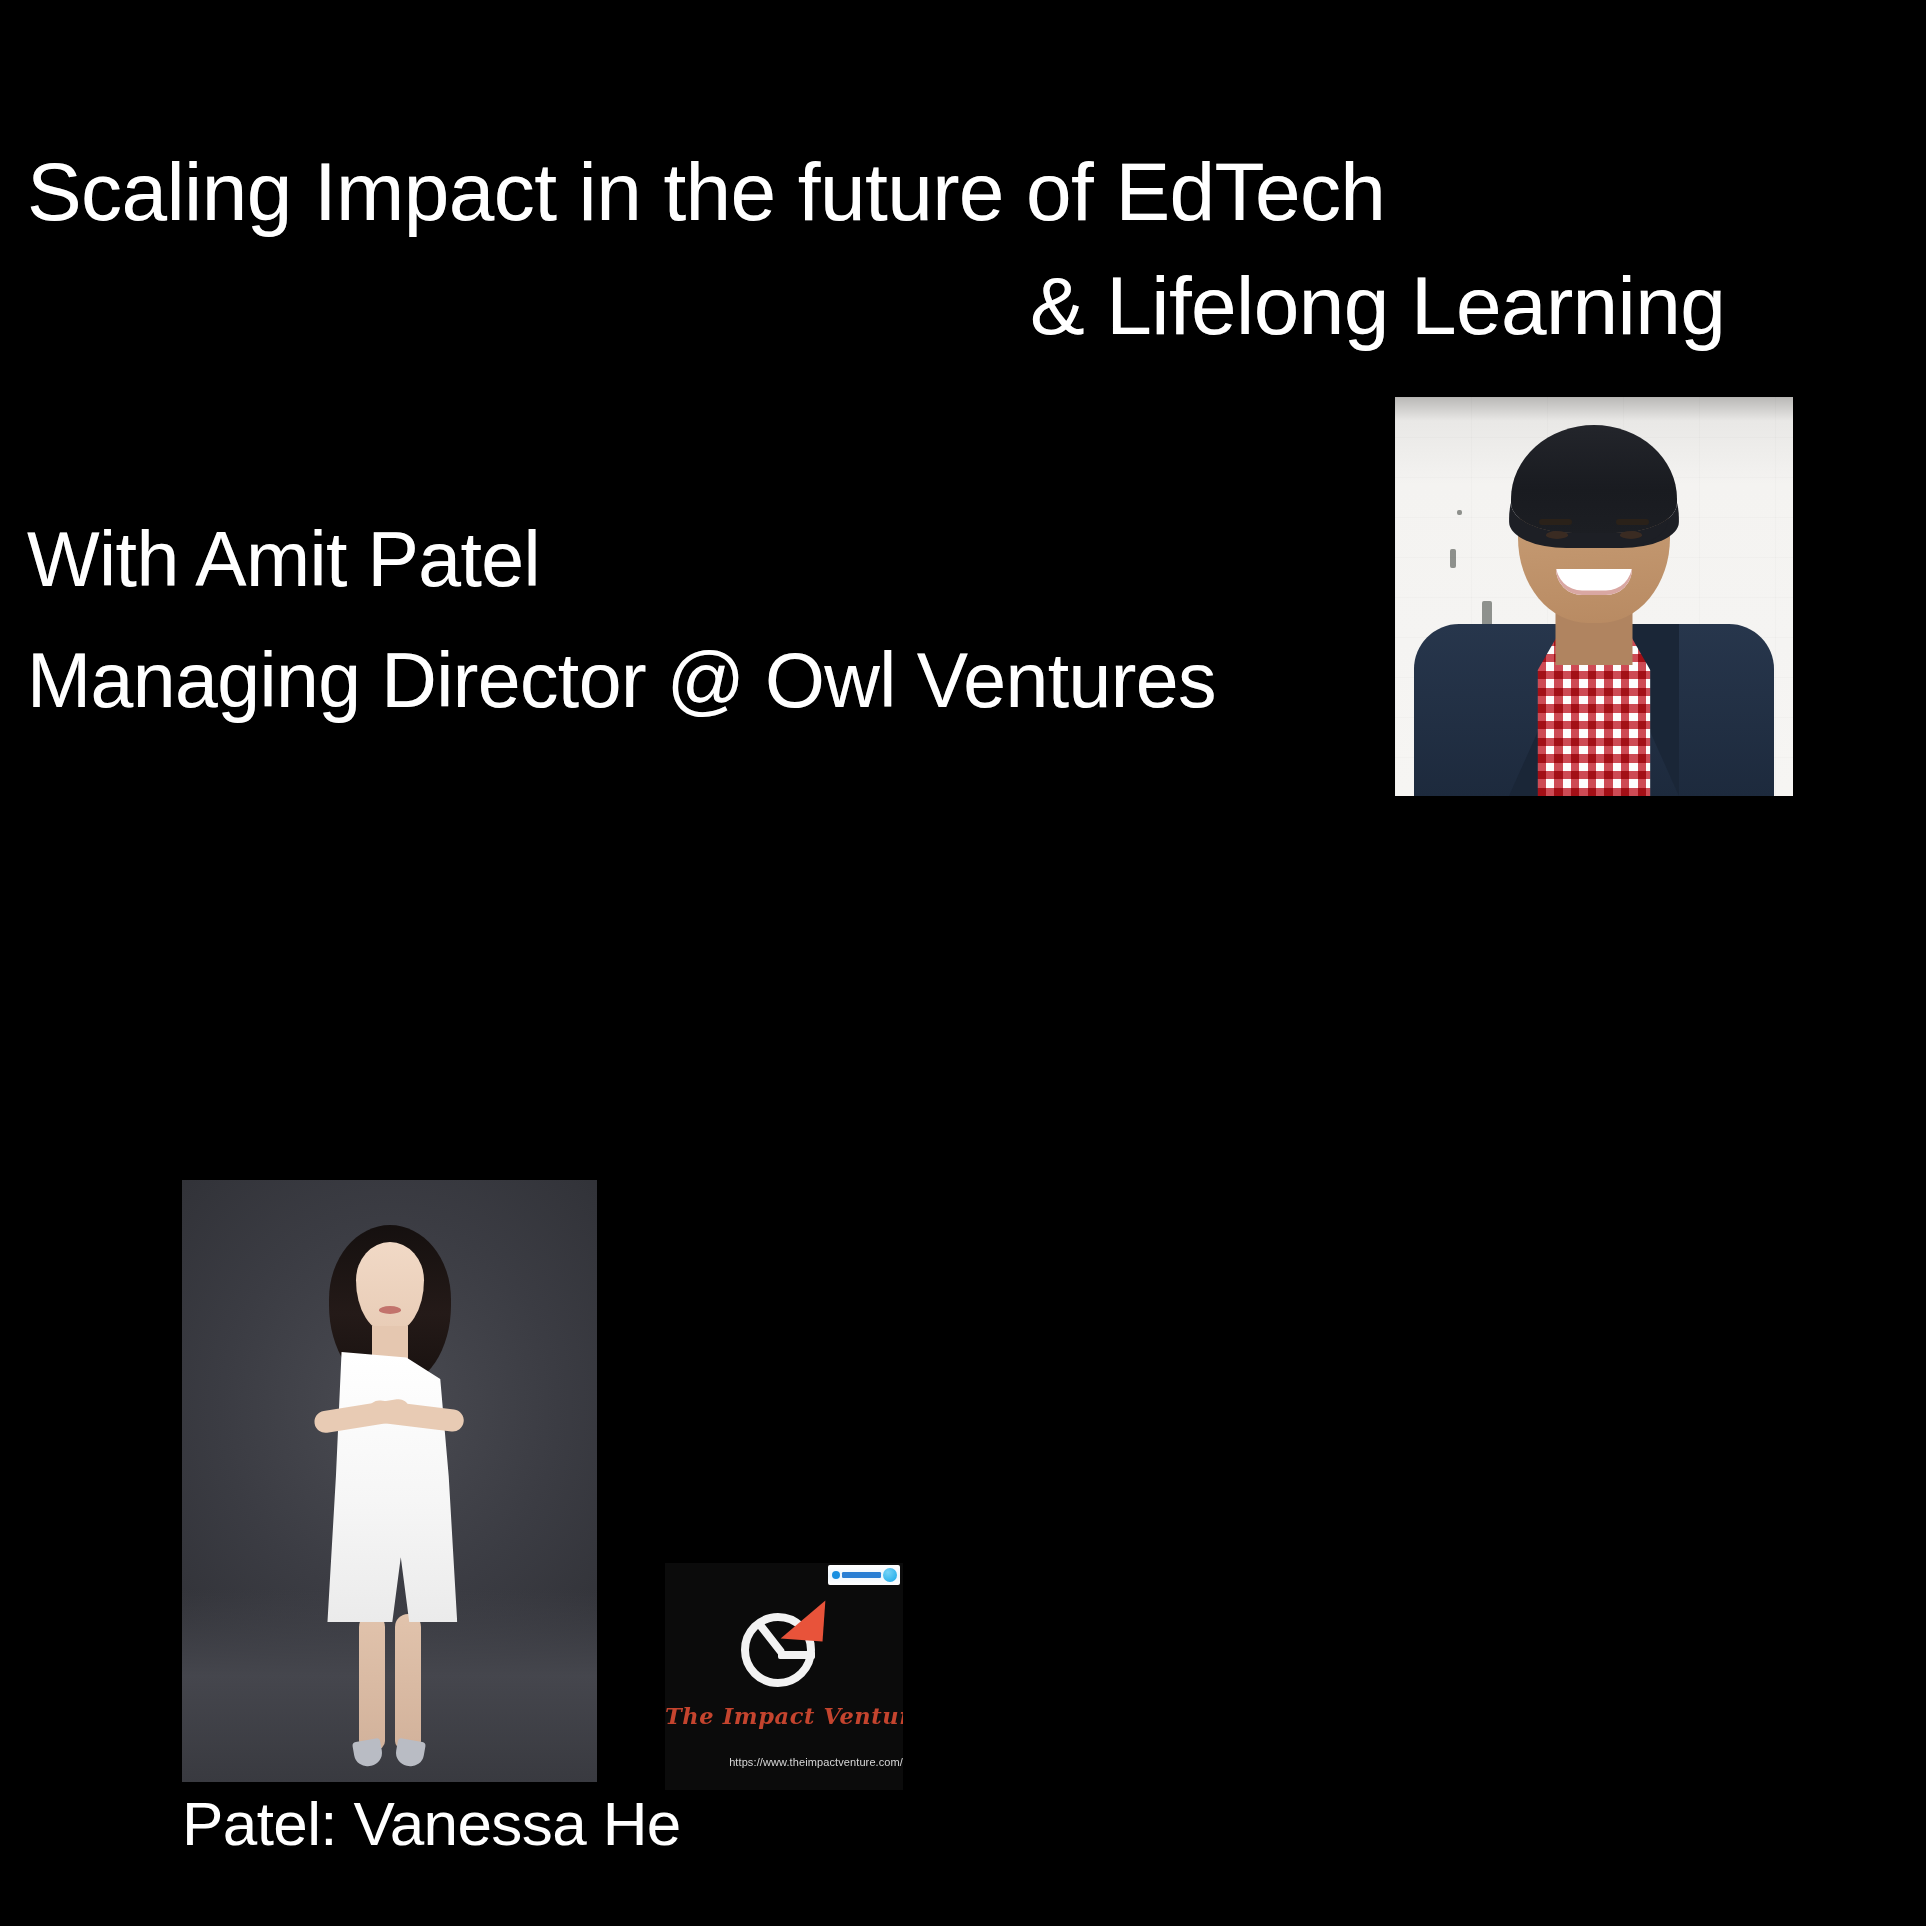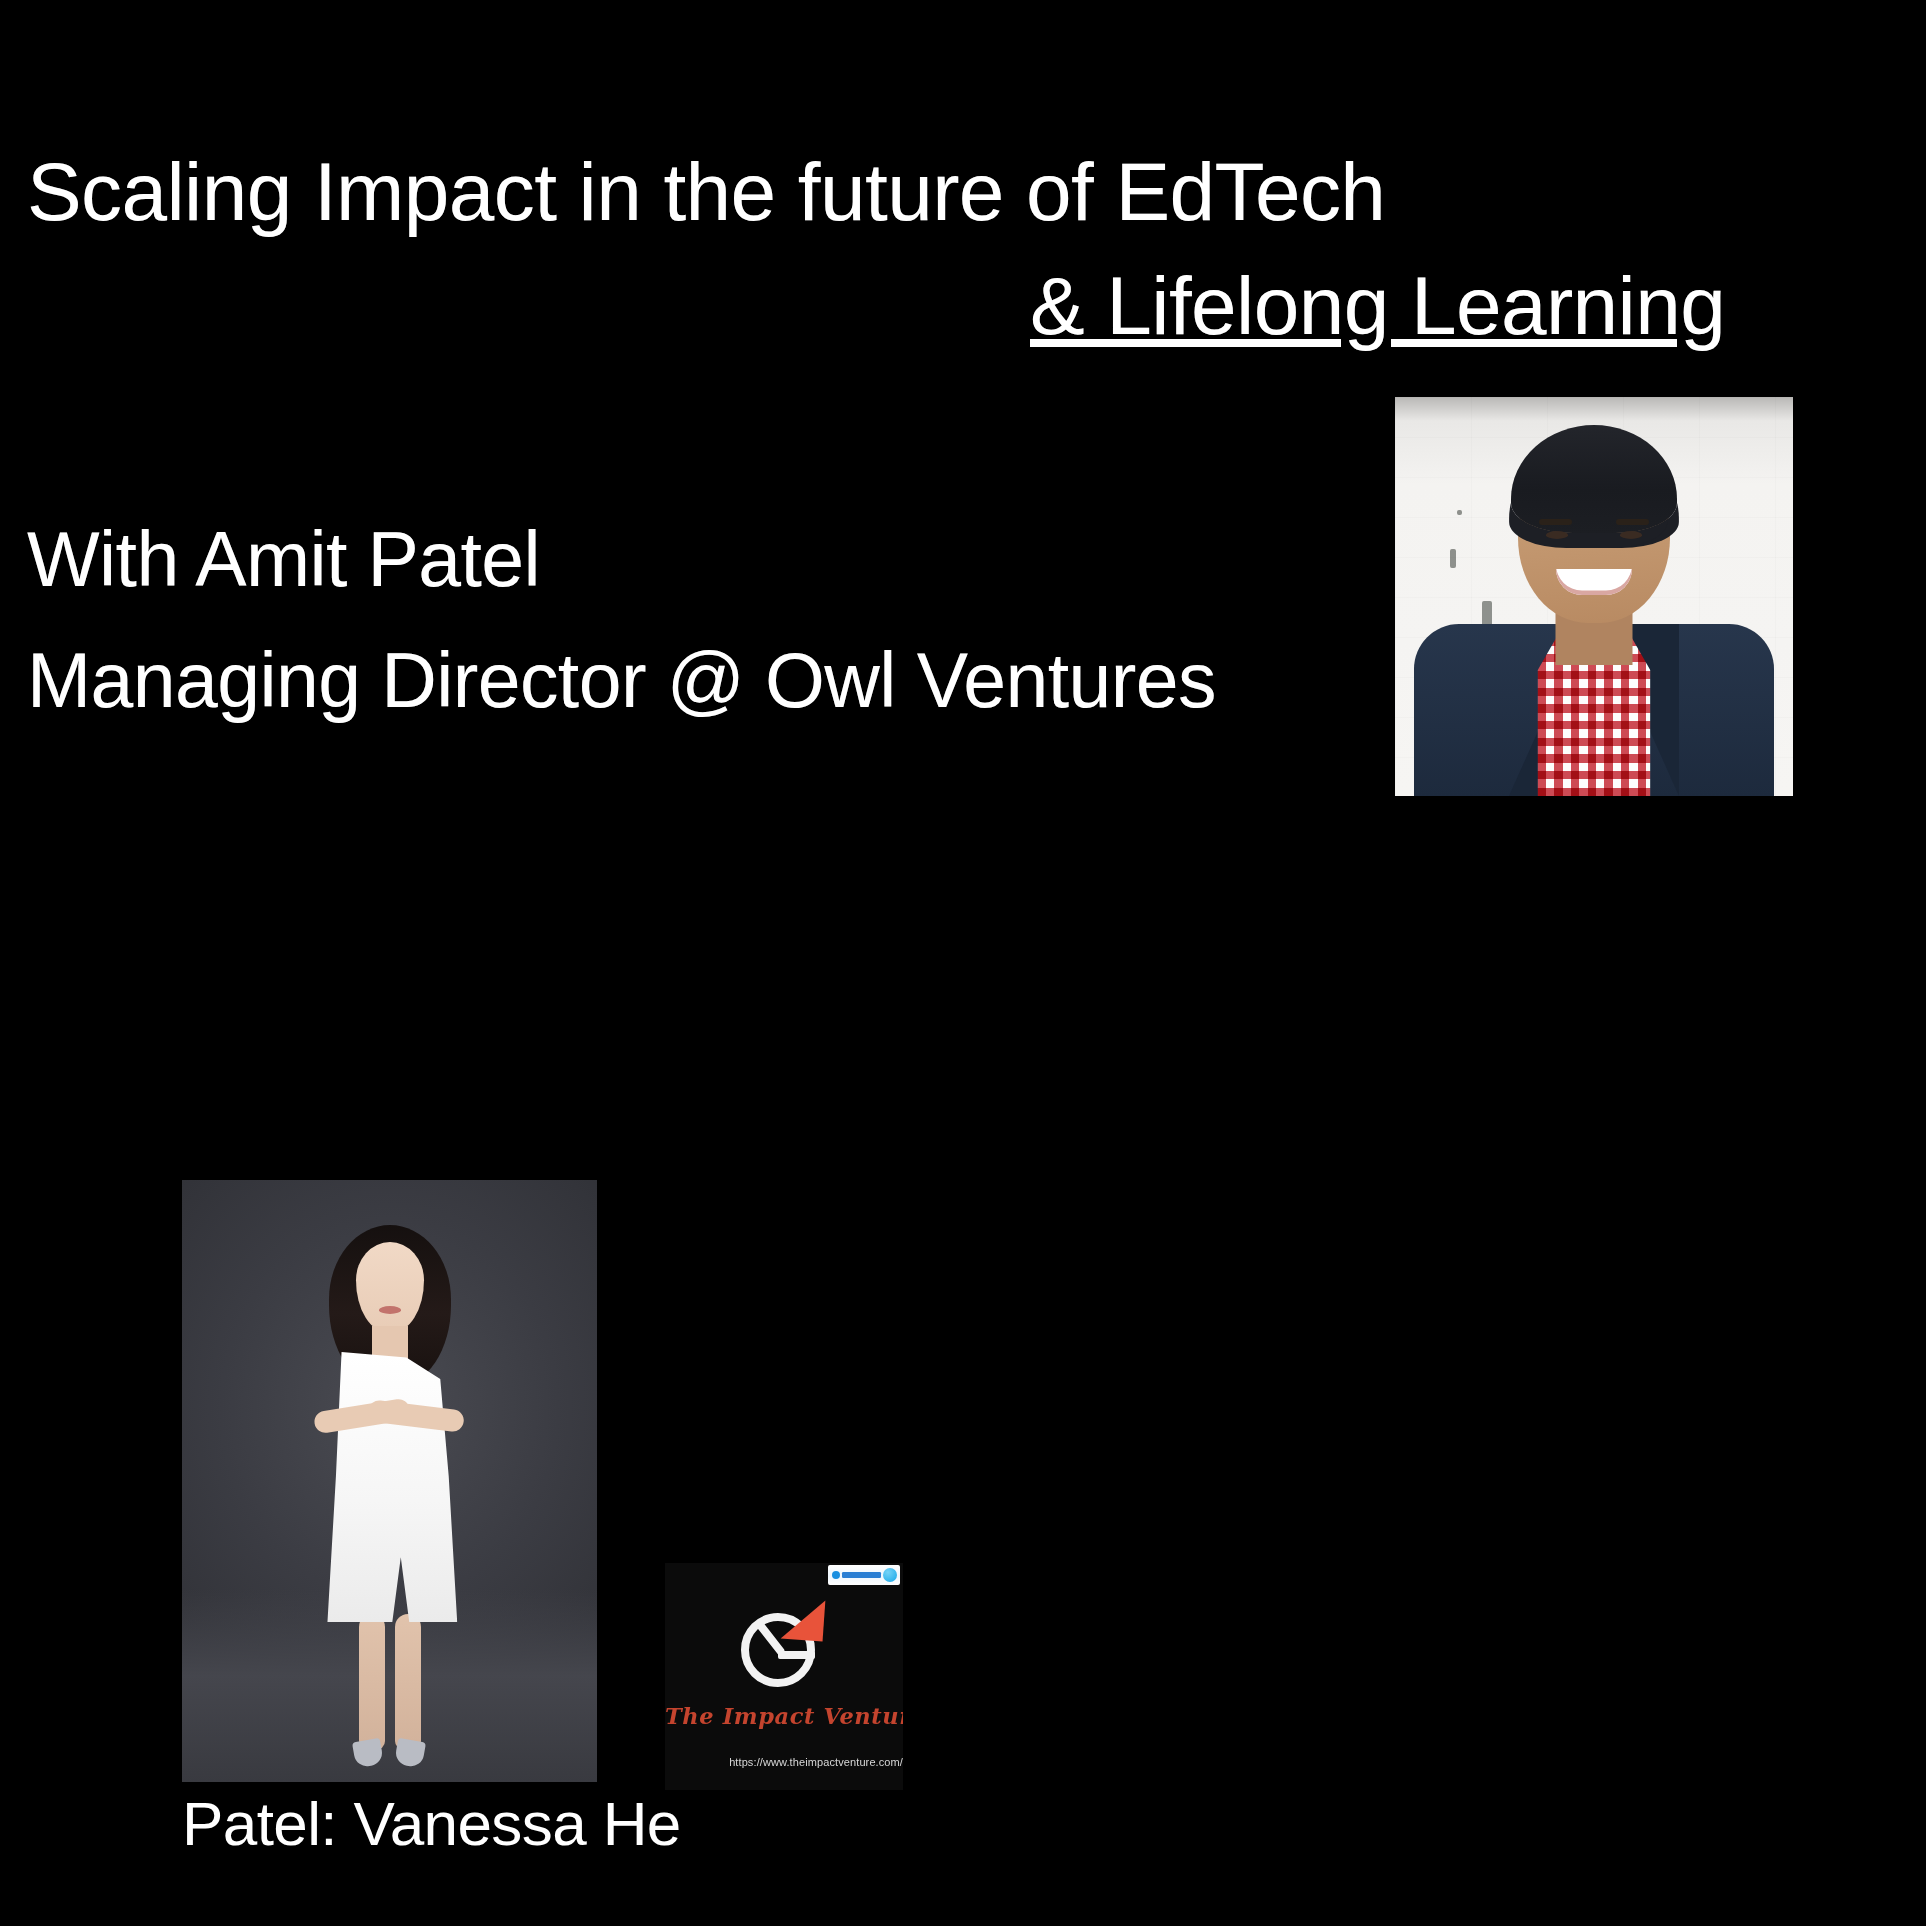--- a/index.html
+++ b/index.html
@@ -26,21 +26,21 @@
     position: absolute;
     color: #ffffff;
     font-size: 82px;
     font-weight: 400;
     letter-spacing: -0.6px;
     white-space: nowrap;
     line-height: 1.0;
     text-shadow: 0 0 0.6px rgba(255,255,255,0.35);
   }
   #title-line-1 { left: 27px;   top: 143px; margin-top: 8px; }
-  #title-line-2 { left: 1030px; top: 265px; text-decoration: underline; }
+  #title-line-2 { left: 1030px; top: 265px; }
 
   
   .speaker-line {
     position: absolute;
     color: #ffffff;
     font-size: 77px;
     font-weight: 400;
     white-space: nowrap;
     line-height: 1.0;
     letter-spacing: -0.6px;

